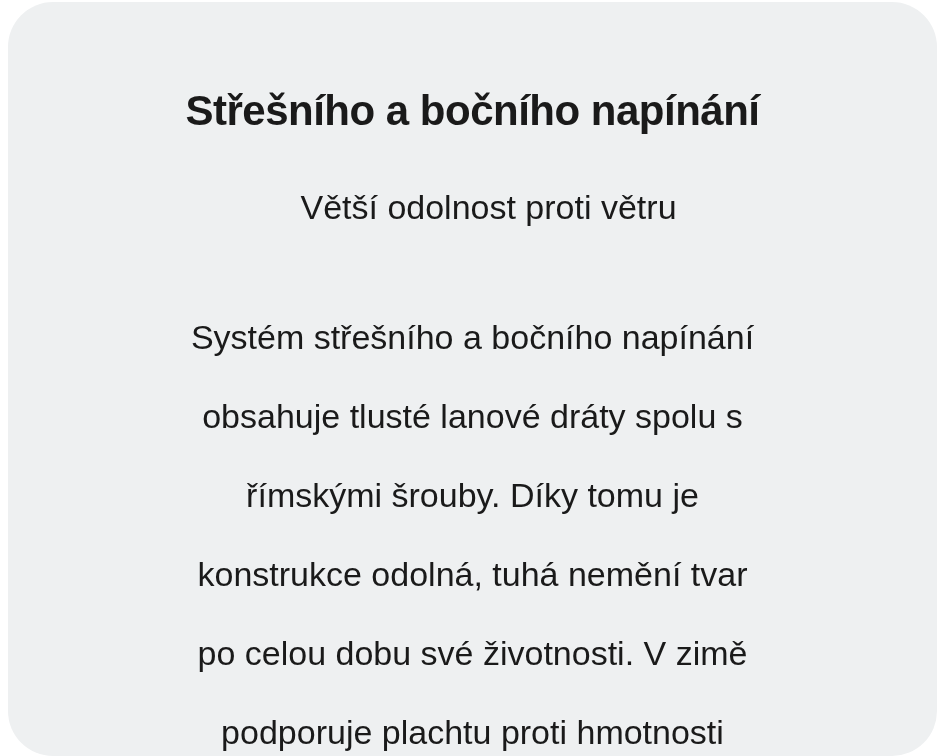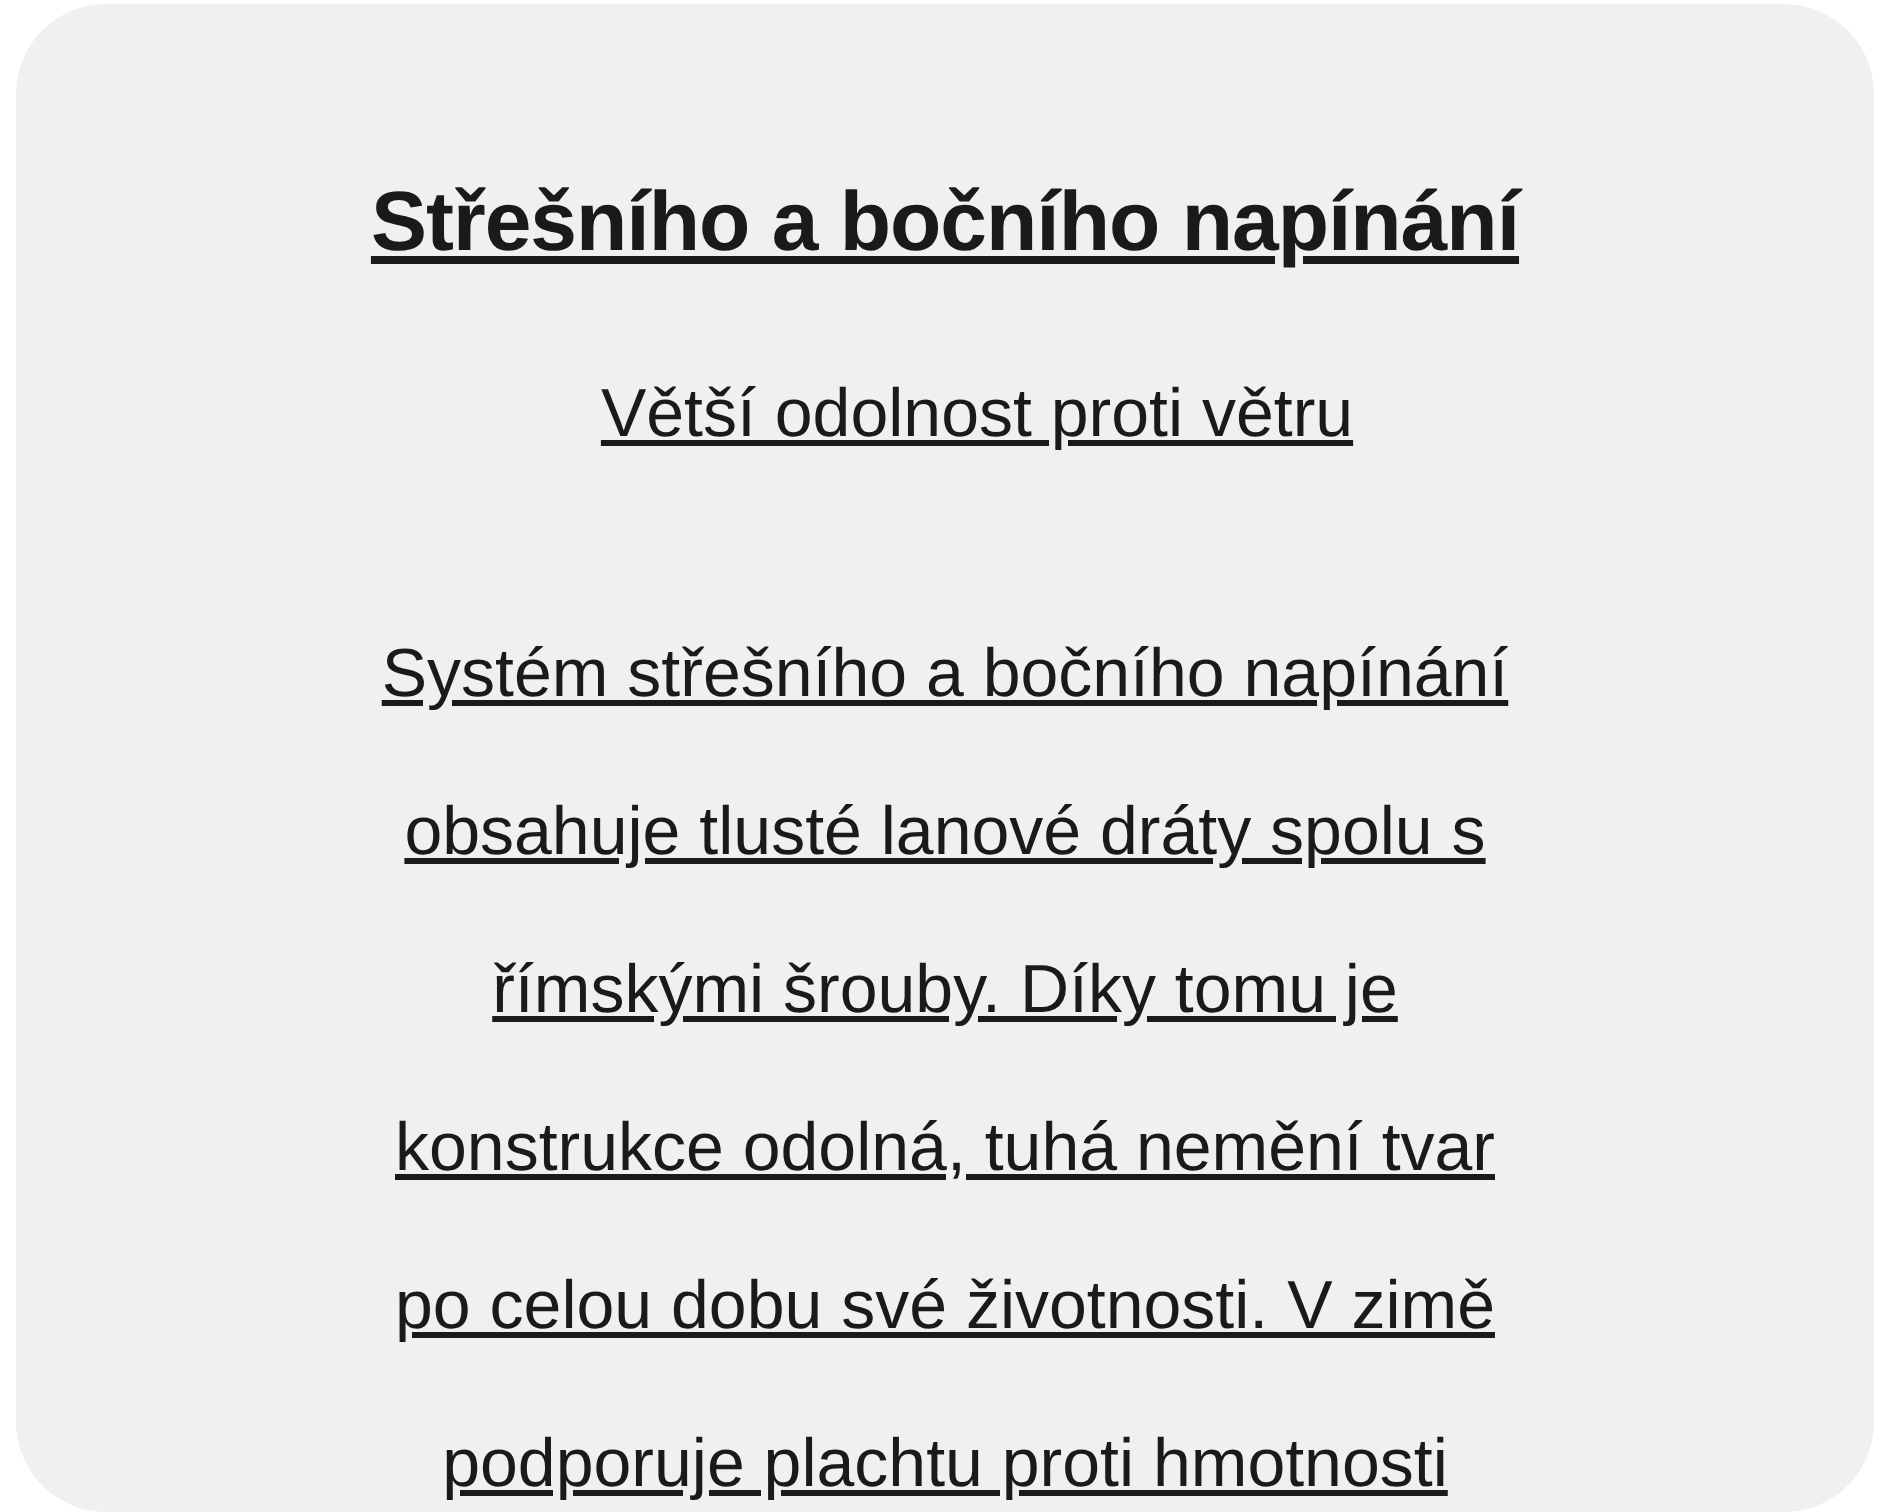--- a/index.html
+++ b/index.html
@@ -19,21 +19,20 @@
   .card {
     position: absolute;
     left: 8px;
     right: 8px;
     top: 2px;
     bottom: 0;
     background: var(--card-bg, #eef0f1);
     border-radius: 45px;
     color: var(--text-color, #1a1a1a);
     text-align: center;
-    text-decoration: underline;
   }
   .card-title {
     margin: 84px auto 0 auto;
     font-size: 42px;
     line-height: 50px;
     font-weight: 700;
     letter-spacing: -0.5px;
   }
   .card-subtitle {
     margin: 46px auto 0 auto;

